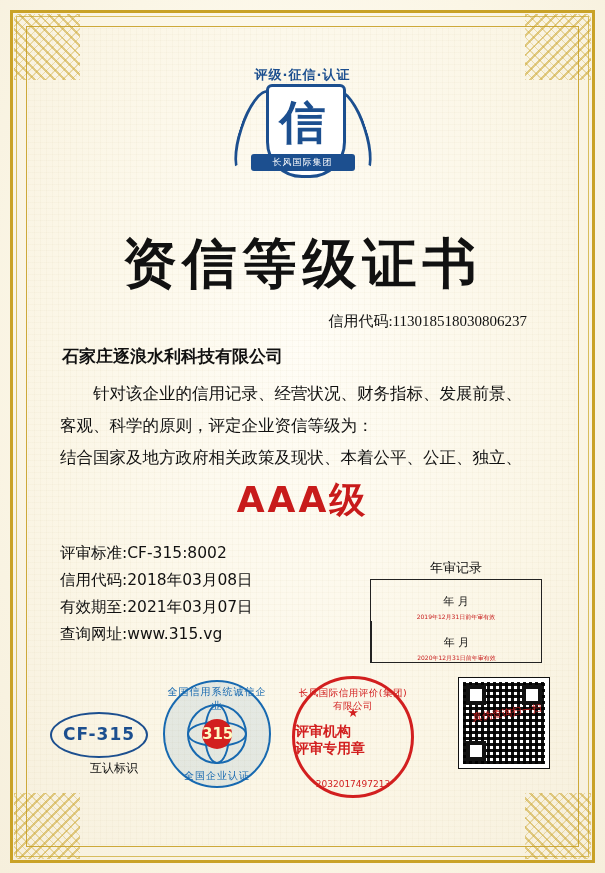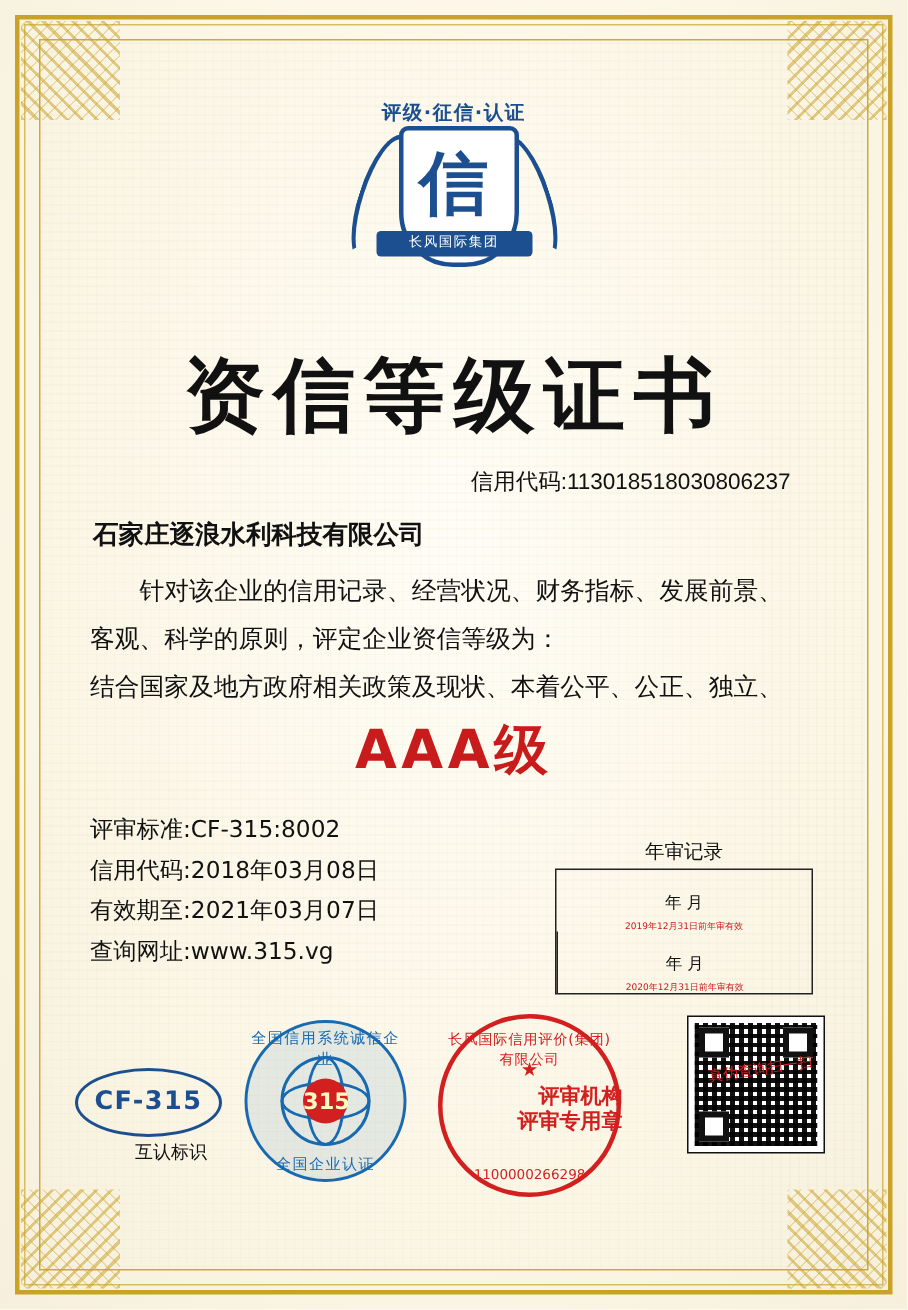--- a/index.html
+++ b/index.html
@@ -90,21 +90,21 @@
   .emblem .wreath-r{right:16px;transform:rotate(-18deg) scaleX(-1);}
 
   
   .title{
     position:absolute;left:0;top:228px;width:605px;text-align:center;
     font-size:54px;font-weight:bold;letter-spacing:6px;color:#111;
     font-family:"DejaVu Sans", sans-serif;
   }
   .credit-code{
     position:absolute;right:78px;top:312px;
-    font-size:15px;color:#111;font-family:Liberation Sans, sans-serif;
+    font-size:15px;color:#111;font-family:Liberation Serif, serif;
   }
   .company{
     position:absolute;left:62px;top:345px;
     font-size:17px;font-weight:bold;color:#111;
     font-family:"DejaVu Sans", sans-serif;
   }
   .body-text{
     position:absolute;left:60px;top:378px;width:490px;
     font-size:16.5px;line-height:32px;color:#111;
     font-family:"DejaVu Sans", sans-serif;
@@ -195,21 +195,21 @@
   .seal-red{
     position:absolute;left:292px;top:676px;width:116px;height:116px;
     border-radius:50%;border:3px solid #d21f1f;
     color:#d21f1f;
   }
   .seal-red .arc-top{
     position:absolute;top:8px;left:0;width:116px;text-align:center;
     font-size:9.5px;letter-spacing:.5px;font-family:"DejaVu Sans", sans-serif;
   }
   .seal-red .mid{
-    position:absolute;top:44px;left:0;width:120px;text-align:right;
+    position:absolute;top:44px;left:0;width:120px;text-align:left;
     font-size:14px;line-height:17px;font-weight:bold;
     font-family:"DejaVu Sans", sans-serif;
   }
   .seal-red .arc-bot{
     position:absolute;bottom:6px;left:0;width:116px;text-align:center;
     font-size:9px;font-family:"DejaVu Sans", sans-serif;
   }
   .seal-red .starm{
     position:absolute;left:50%;top:26px;transform:translateX(-50%);
     font-size:13px;
@@ -314,21 +314,21 @@
       <div class="arc-bot">全国企业认证</div>
     </div>
 
     <div class="seal-red">
       <div class="arc-top">长风国际信用评价(集团)有限公司</div>
       <div class="starm">★</div>
       <div class="mid">
         <div>评审机构</div>
         <div>评审专用章</div>
       </div>
-      <div class="arc-bot">1100000266298</div>
+      <div class="arc-bot">2032017497213</div>
     </div>
 
     <div class="qr">
       <div class="q1"></div>
       <div class="q2"></div>
       <div class="q3"></div>
     </div>
     <div class="qr-stamp">真伪查询扫一扫</div>
 
   </div>

